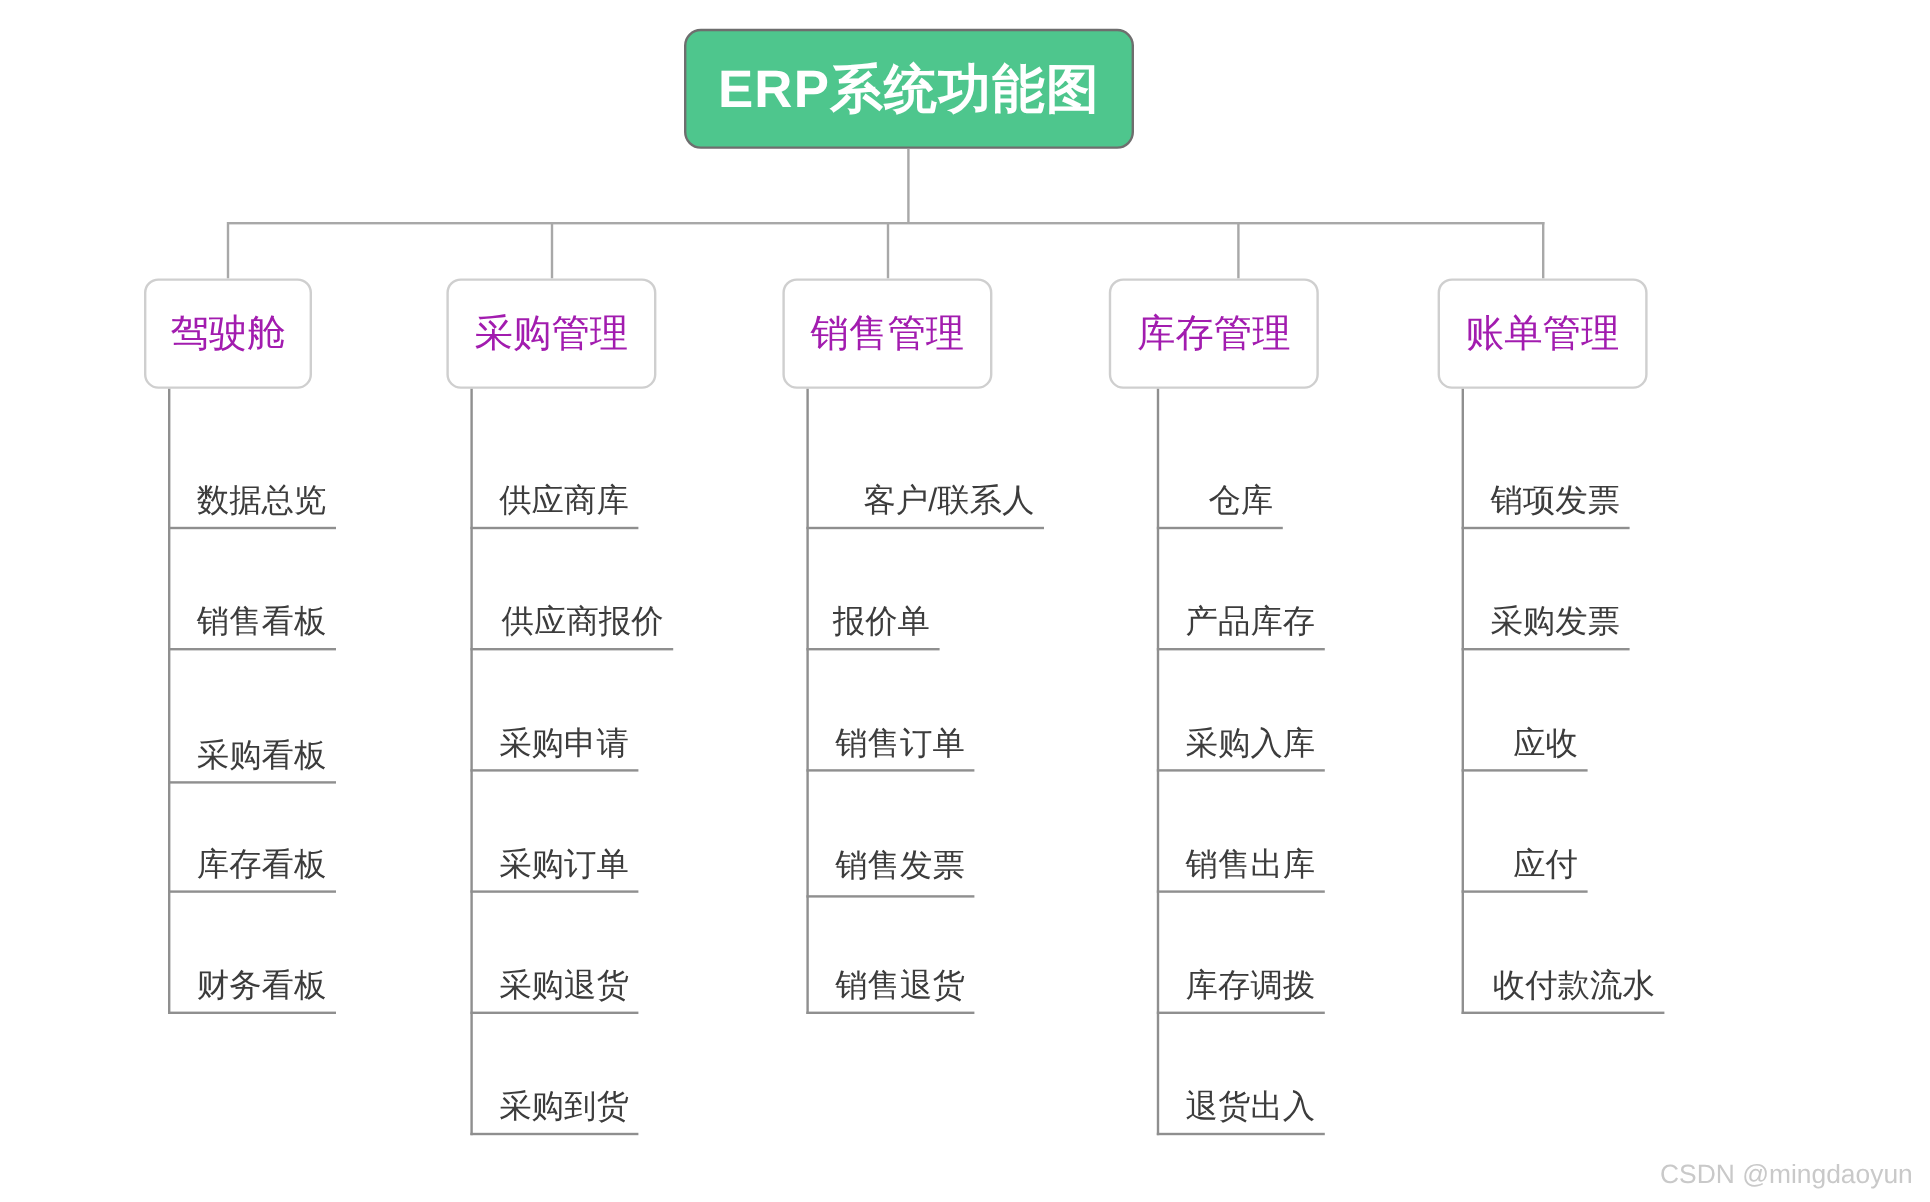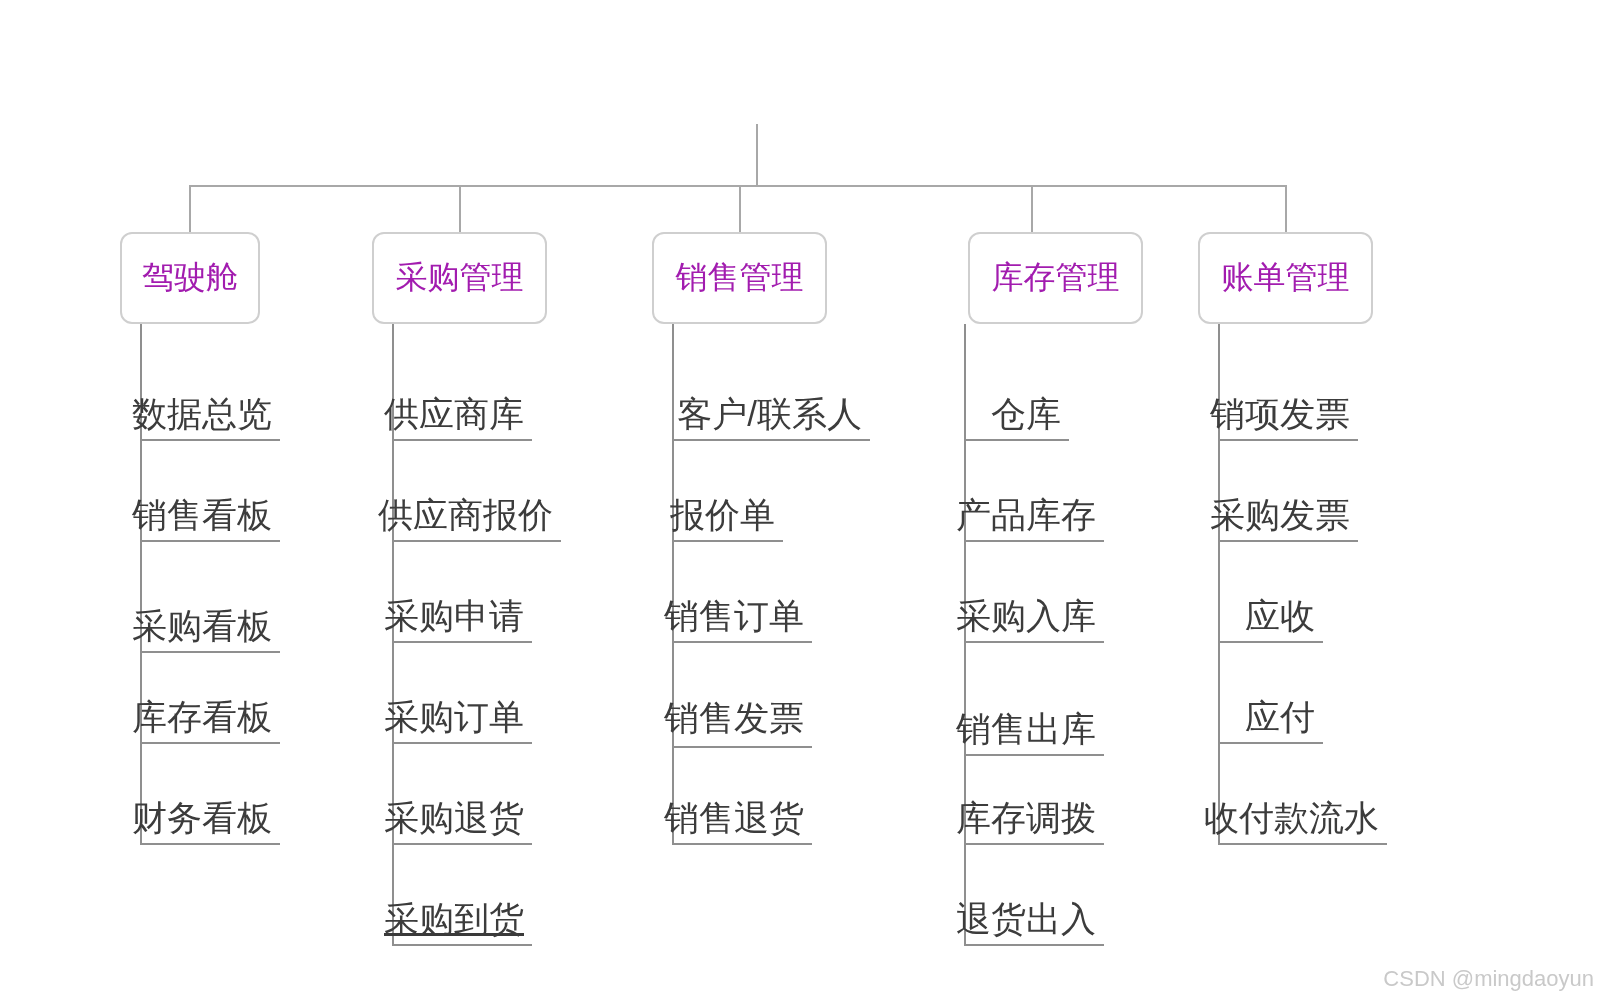--- a/index.html
+++ b/index.html
@@ -83,41 +83,42 @@
     height: 101px;
     box-sizing: border-box;
     display: flex;
     align-items: flex-end;
     justify-content: flex-end;
     padding-bottom: 6px;
     padding-right: 8px;
     border-bottom: 2px solid #8f8f8f;
   }
   .leaf-label {
-    font-size: 35px;
+    font-size: 27px;
     color: #3c3c3c;
     white-space: nowrap;
     line-height: 1.1;
   }
 
   
   .watermark {
     position: absolute;
     right: 14px;
     bottom: 10px;
     font-size: 22px;
     color: #c9c9c9;
     white-space: nowrap;
   }
 </style>
 </head>
 <body>
 
 <div id="canvas">
 
+  <div class="root-node">ERP系统功能图</div>
 
   <div class="conn conn-v" style="left:756px; top:124px; height:61px;"></div>
 
   <div class="conn conn-h" style="left:190px; top:185px; width:1097px;"></div>
 
   <div id="branch-layer">
       <div class="conn conn-v" style="left: 189px; top: 185px; height: 47px;"></div>
       <div class="cat-node" style="left: 120px; width: 140px;">驾驶舱</div>
       <div class="conn conn-v" style="background: rgb(143, 143, 143); left: 140px; top: 324px; height: 16px;"></div>
       <div class="leaf-col" style="left: 140px; top: 340px;">
@@ -151,21 +152,21 @@
         </div>
         <div class="leaf-item" style="top: 202px; width: 140px;">
           <span class="leaf-label">采购申请</span>
         </div>
         <div class="leaf-item" style="top: 303px; width: 140px;">
           <span class="leaf-label">采购订单</span>
         </div>
         <div class="leaf-item" style="top: 404px; width: 140px;">
           <span class="leaf-label">采购退货</span>
         </div>
-        <div class="leaf-item" style="top: 505px; width: 140px; text-decoration: underline;">
+        <div class="leaf-item" style="top: 505px; width: 140px;">
           <span class="leaf-label">采购到货</span>
         </div>
       </div>
       <div class="conn conn-v" style="left: 738.5px; top: 185px; height: 47px;"></div>
       <div class="cat-node" style="left: 652px; width: 175px;">销售管理</div>
       <div class="conn conn-v" style="background: rgb(143, 143, 143); left: 672px; top: 324px; height: 16px;"></div>
       <div class="leaf-col" style="left: 672px; top: 340px;">
         <div class="leaf-spine" style="height: 505px;"></div>
         <div class="leaf-item" style="top: 0px; width: 198px; text-align: center;">
           <span class="leaf-label">客户/联系人</span>
@@ -177,34 +178,34 @@
           <span class="leaf-label">销售订单</span>
         </div>
         <div class="leaf-item" style="top: 307px; width: 140px; font-family: Liberation Mono, monospace;">
           <span class="leaf-label">销售发票</span>
         </div>
         <div class="leaf-item" style="top: 404px; width: 140px;">
           <span class="leaf-label">销售退货</span>
         </div>
       </div>
       <div class="conn conn-v" style="left: 1030.5px; top: 185px; height: 47px;"></div>
-      <div class="cat-node" style="left: 968px; width: 175px;">库存管理</div>
+      <div class="cat-node" style="left: 924px; width: 175px;">库存管理</div>
       <div class="conn conn-v" style="background: rgb(143, 143, 143); left: 964px; top: 324px; height: 16px;"></div>
       <div class="leaf-col" style="left: 964px; top: 340px;">
         <div class="leaf-spine" style="height: 606px;"></div>
         <div class="leaf-item" style="top: 0px; width: 105px;">
           <span class="leaf-label">仓库</span>
         </div>
         <div class="leaf-item" style="top: 101px; width: 140px;">
           <span class="leaf-label">产品库存</span>
         </div>
         <div class="leaf-item" style="top: 202px; width: 140px;">
           <span class="leaf-label">采购入库</span>
         </div>
-        <div class="leaf-item" style="top: 303px; width: 140px; margin-top: 12px;">
+        <div class="leaf-item" style="top: 303px; width: 140px;">
           <span class="leaf-label">销售出库</span>
         </div>
         <div class="leaf-item" style="top: 404px; width: 140px;">
           <span class="leaf-label">库存调拨</span>
         </div>
         <div class="leaf-item" style="top: 505px; width: 140px;">
           <span class="leaf-label">退货出入</span>
         </div>
       </div>
       <div class="conn conn-v" style="left: 1284.5px; top: 185px; height: 47px;"></div>

